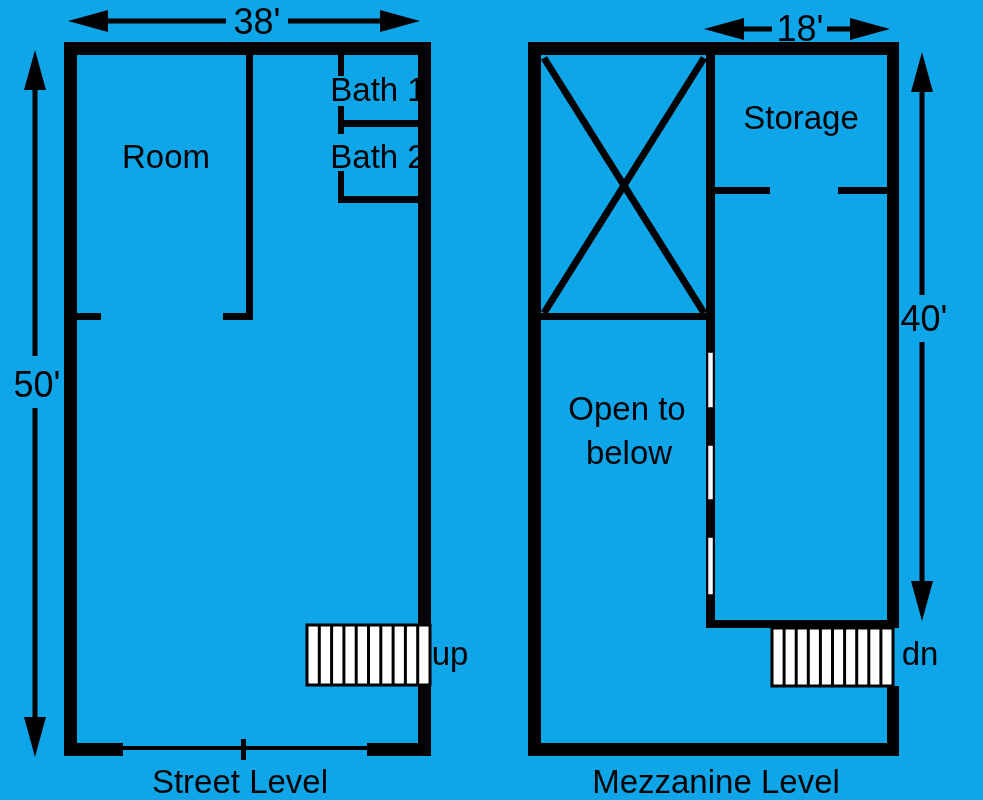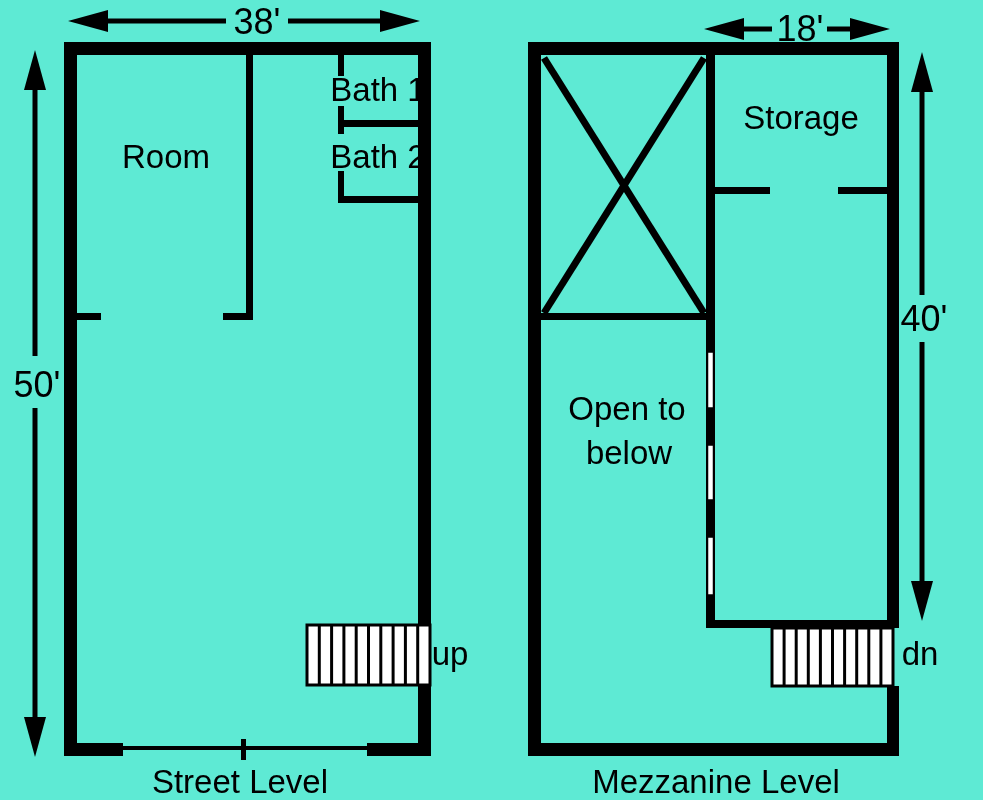--- a/index.html
+++ b/index.html
@@ -1,16 +1,16 @@
 <!DOCTYPE html>
 <html><head>
 <meta charset="utf-8">
 <style>
   html,body{margin:0;padding:0;background:#ffffff;}
-  .page{position:relative;width:983px;height:800px;background:#5eead4;overflow:hidden;}
+  .page{position:relative;width:983px;height:800px;background:#0ea5e9;overflow:hidden;}
   svg{display:block;}
   text{font-family:"Liberation Sans",sans-serif;fill:#000;}
   .lbl{font-size:33px;}
   .dim{font-size:36px;}
   .cap{font-size:33px;}
   .wall{fill:#000;stroke:none;}
   .thin{stroke:#000;stroke-width:3;fill:none;}
   .diag{stroke:#000;stroke-width:7;fill:none;}
   .shaft{stroke:#000;stroke-width:5;fill:none;}
   .head{fill:#000;stroke:none;}

